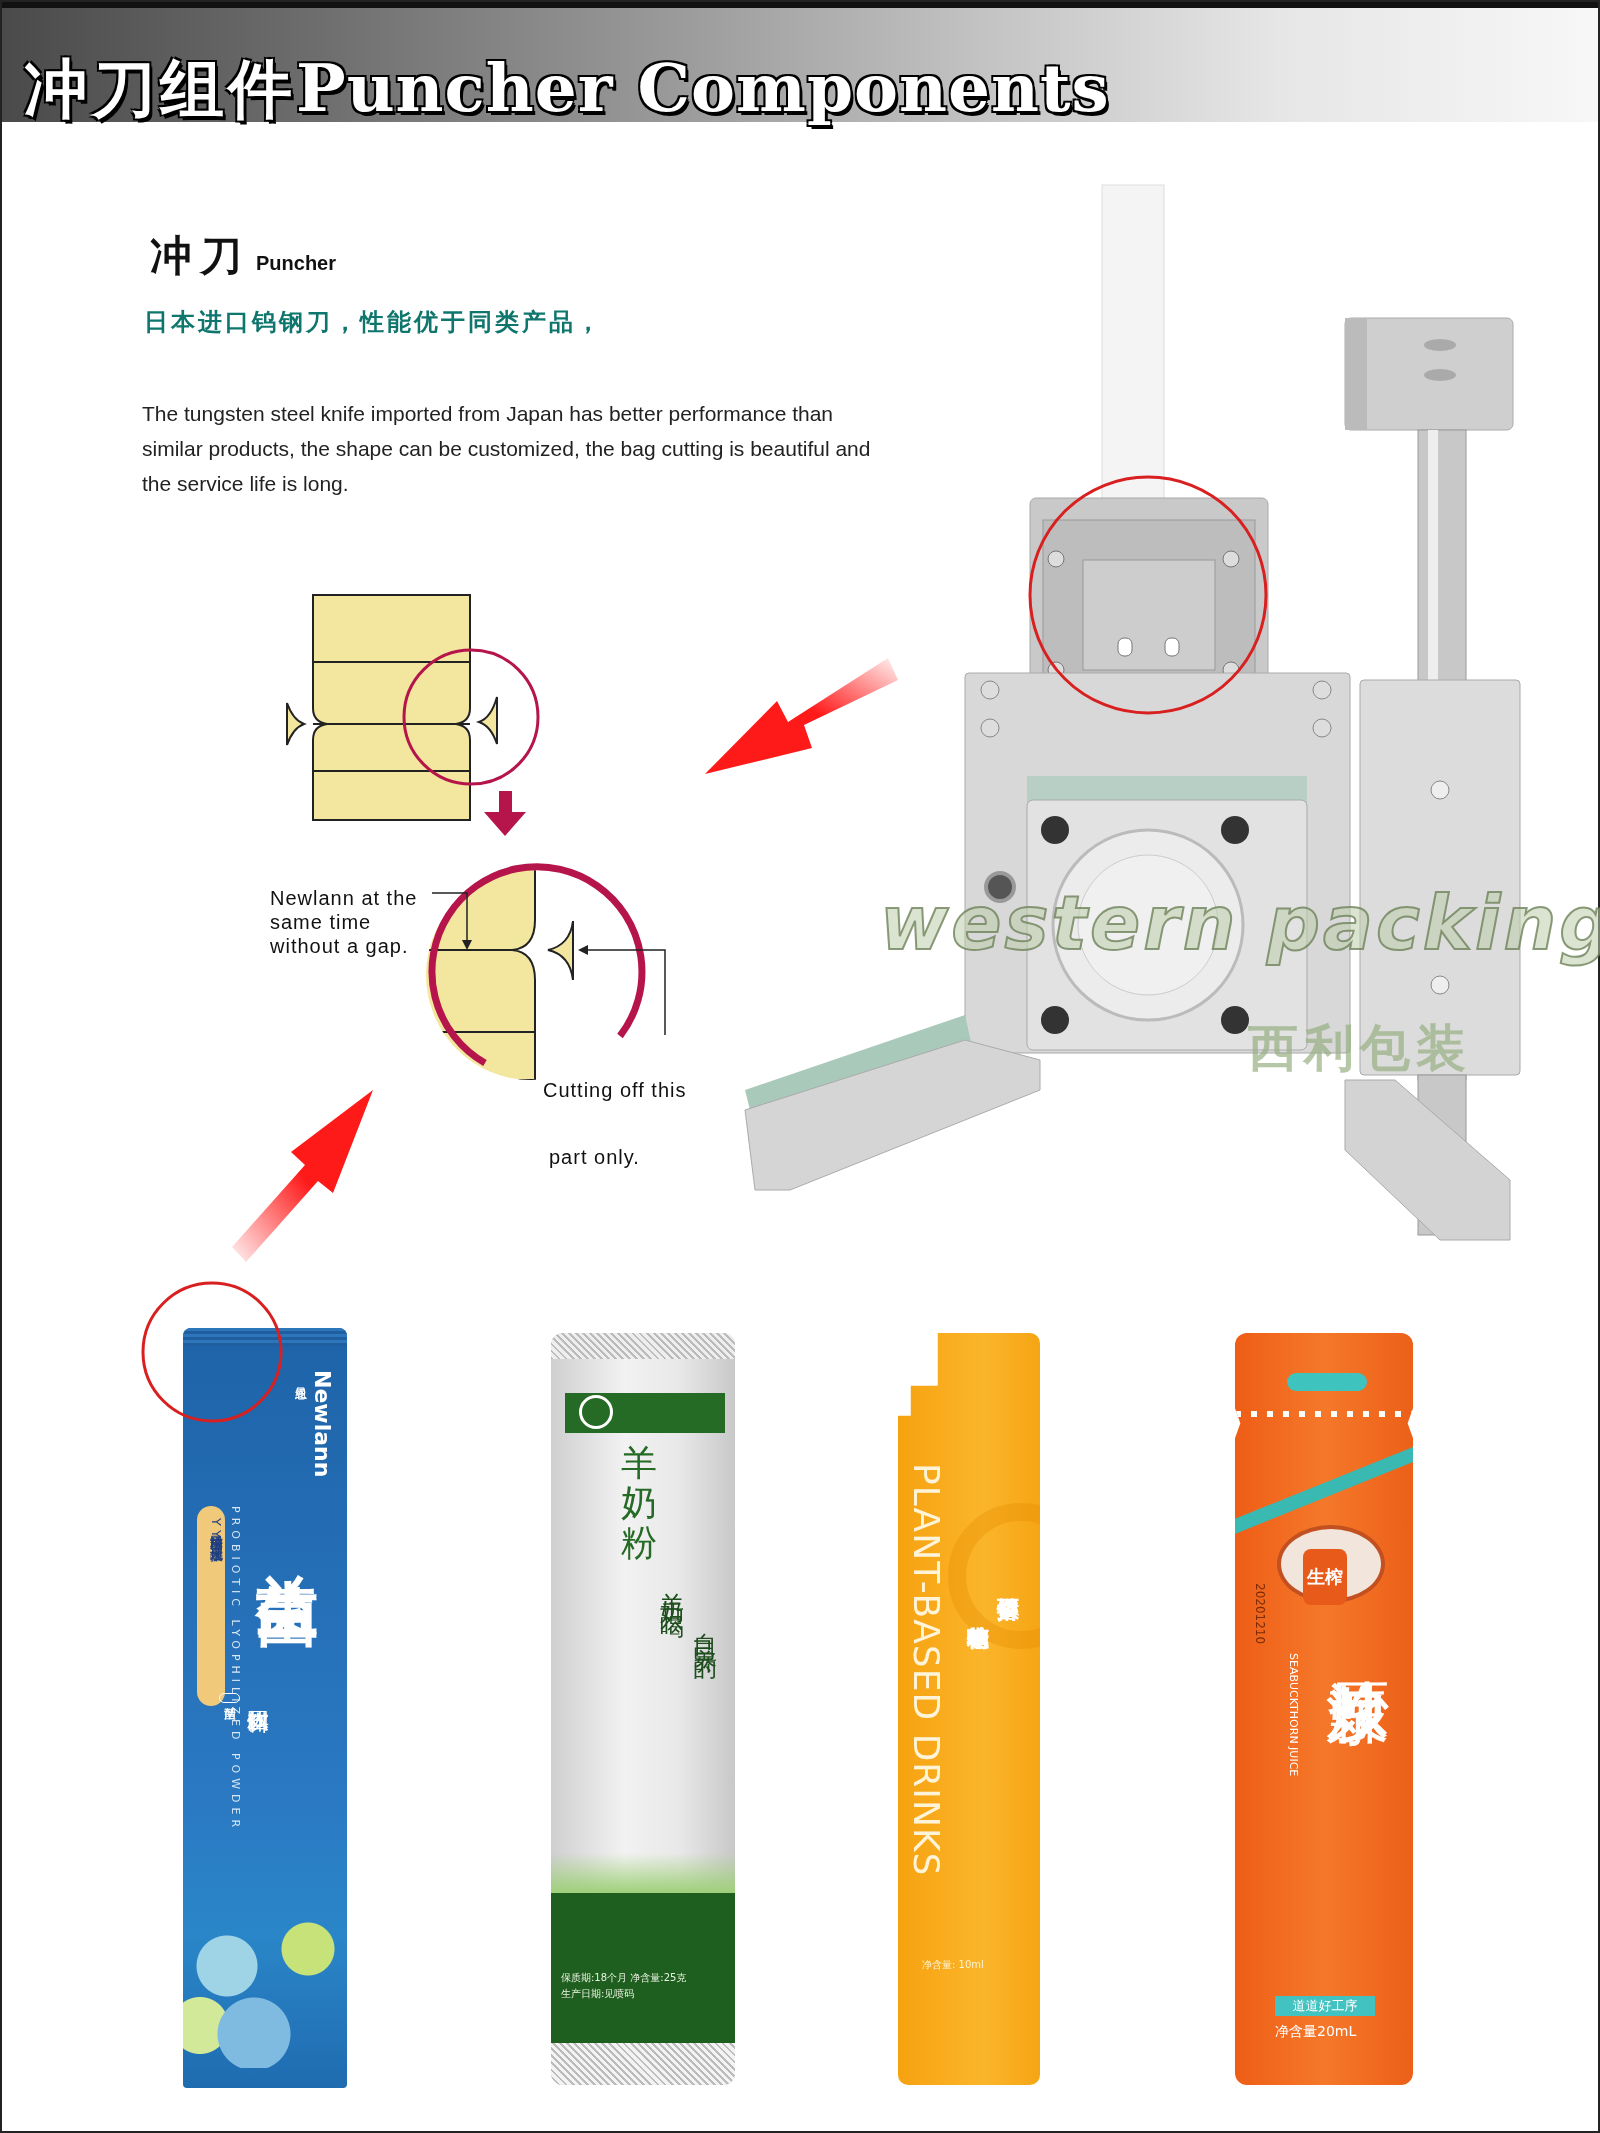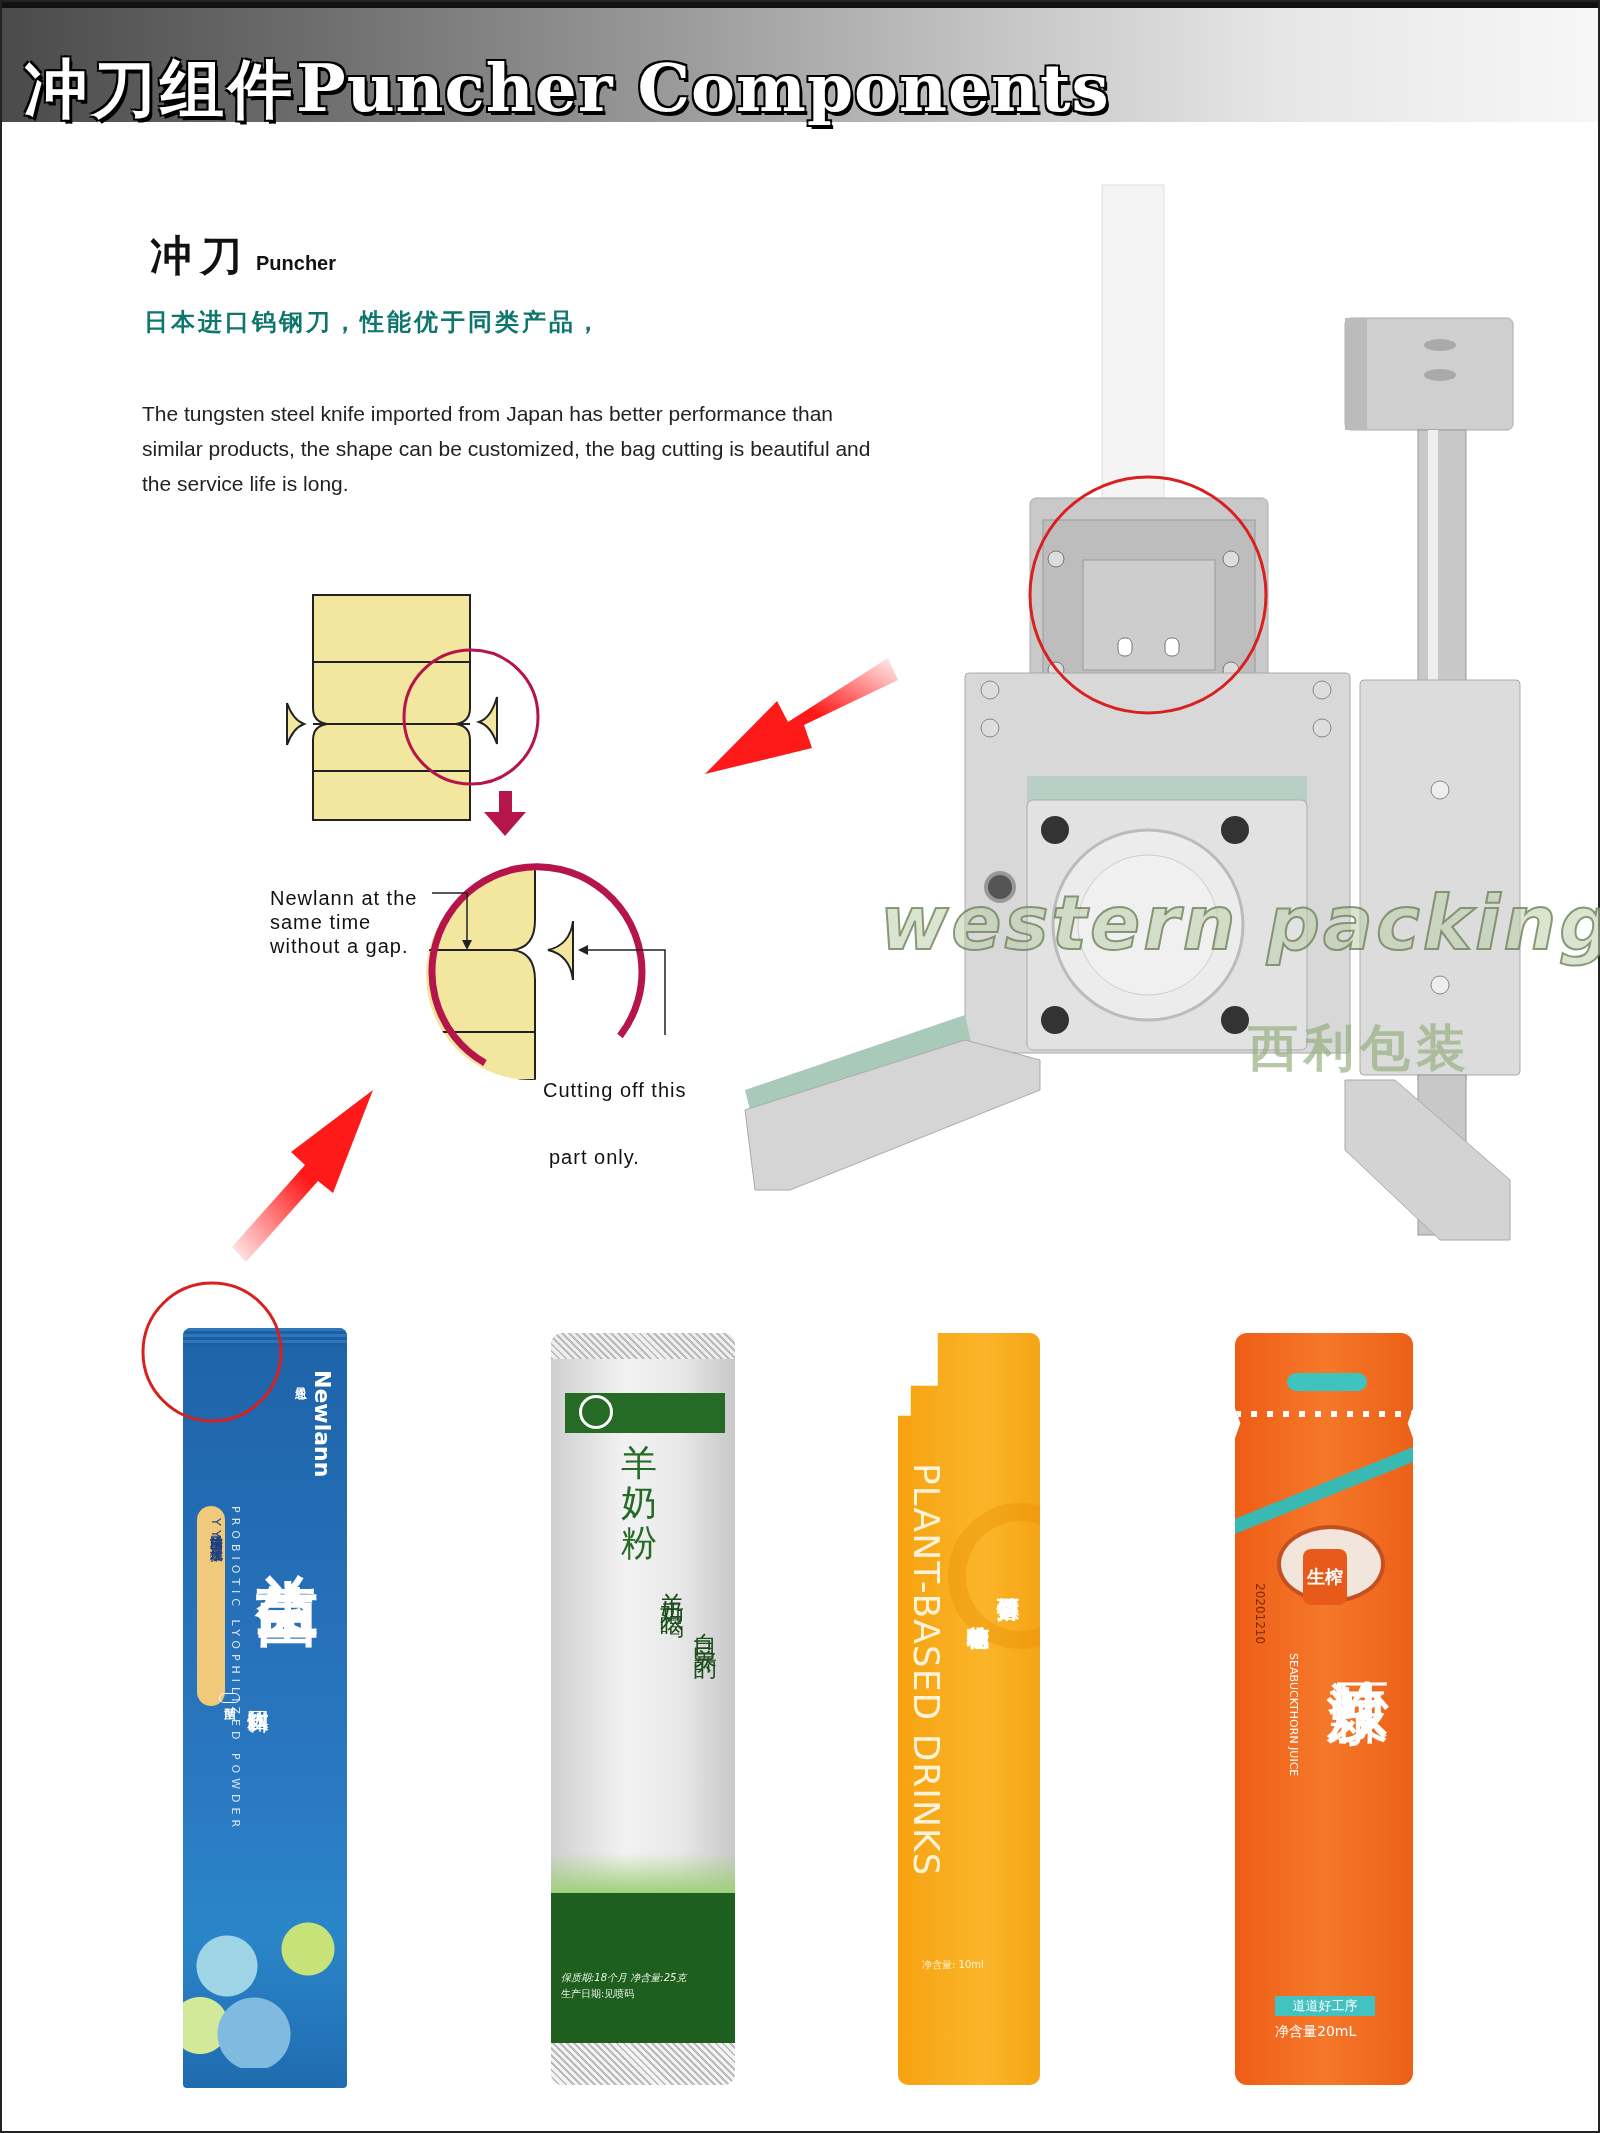--- a/index.html
+++ b/index.html
@@ -171,21 +171,21 @@
 <div class="packet" style="left:551px;top:1333px;width:184px;height:752px;background:linear-gradient(90deg,#cfcfcf 0%,#f2f2f2 40%,#e8e8e8 70%,#c8c8c8 100%);border-radius:12px;">
   <div style="position:absolute;left:0;top:0;width:100%;height:26px;background:repeating-linear-gradient(45deg,#bbb 0 2px,#eee 2px 5px);"></div>
   <div style="position:absolute;left:14px;top:60px;width:160px;height:40px;background:#256a25;">
     <div style="position:absolute;left:14px;top:2px;width:34px;height:34px;border-radius:50%;border:3px solid #fff;box-sizing:border-box;"></div>
   </div>
   <div class="vt" style="left:68px;top:110px;writing-mode:horizontal-tb;width:40px;color:#256a25;font-size:36px;line-height:40px;white-space:normal;text-align:center;">羊奶粉</div>
   <div class="vt" style="left:105px;top:240px;color:#1e4e1e;font-size:24px;letter-spacing:8px;writing-mode:vertical-rl;">羊奶只喝</div>
   <div class="vt" style="left:138px;top:280px;color:#1e4e1e;font-size:24px;letter-spacing:8px;">自己养的</div>
   <div style="position:absolute;left:0;top:520px;width:100%;height:40px;background:linear-gradient(180deg,transparent,#9fd07a);"></div>
   <div style="position:absolute;left:0;top:560px;width:100%;height:150px;background:#1e5e1e;">
-    <div style="position:absolute;left:10px;top:78px;color:#e8f2e0;font-size:10px;white-space:nowrap;font-style:italic;">保质期:18个月 净含量:25克</div>
+    <div style="position:absolute;left:10px;top:78px;color:#e8f2e0;font-size:10px;white-space:nowrap;">保质期:18个月 净含量:25克</div>
     <div style="position:absolute;left:10px;top:94px;color:#e8f2e0;font-size:10px;white-space:nowrap;">生产日期:见喷码</div>
   </div>
   <div style="position:absolute;left:0;bottom:0;width:100%;height:42px;background:repeating-linear-gradient(45deg,#bbb 0 2px,#f3f3f3 2px 5px);"></div>
 </div>
 
 <div class="packet" style="left:898px;top:1333px;width:142px;height:752px;background:linear-gradient(90deg,#f6a210 0%,#fbb52a 60%,#f5a515 100%);border-radius:10px;clip-path:polygon(28% 0,100% 0,100% 100%,0 100%,0 11%,9% 11%,9% 7%,28% 7%);">
   <div style="position:absolute;left:50px;top:170px;width:110px;height:110px;border-radius:50%;border:18px solid rgba(230,140,0,0.35);"></div>
   <div class="vt" style="left:8px;top:130px;color:#fff4d8;font-size:36px;letter-spacing:1px;">PLANT-BASED DRINKS</div>
   <div class="vt" style="left:95px;top:248px;color:#fff;font-size:22px;font-weight:bold;">百搭锁鲜</div>
   <div class="vt" style="left:65px;top:276px;color:#fff;font-size:22px;font-weight:bold;">精萃植物本味</div>

